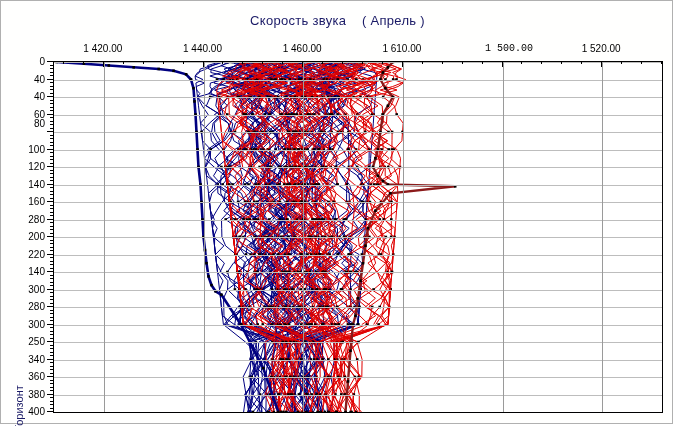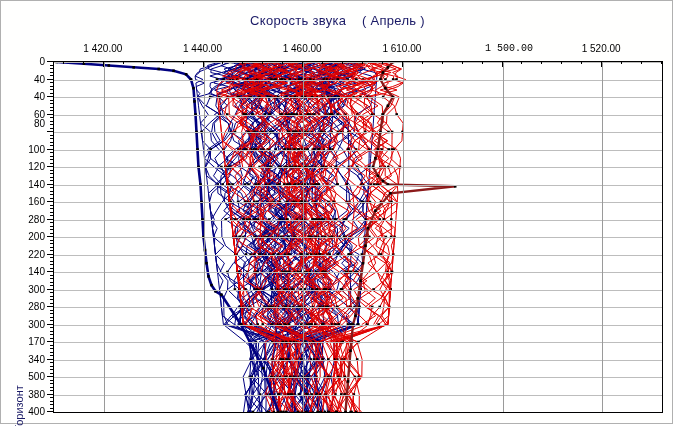--- a/index.html
+++ b/index.html
@@ -1409,24 +1409,24 @@
       <div class="lbl-y" style="top: 192.5px;">220</div>
       <div class="tick-y-major" style="top: 210px;"></div>
       <div class="lbl-y" style="top: 210px;">140</div>
       <div class="tick-y-major" style="top: 227.5px;"></div>
       <div class="lbl-y" style="top: 227.5px;">300</div>
       <div class="tick-y-major" style="top: 245px;"></div>
       <div class="lbl-y" style="top: 245px;">280</div>
       <div class="tick-y-major" style="top: 262.5px;"></div>
       <div class="lbl-y" style="top: 262.5px;">300</div>
       <div class="tick-y-major" style="top: 280px;"></div>
-      <div class="lbl-y" style="top: 280px;">170</div>
+      <div class="lbl-y" style="top: 280px;">250</div>
       <div class="tick-y-major" style="top: 297.5px;"></div>
       <div class="lbl-y" style="top: 297.5px;">340</div>
       <div class="tick-y-major" style="top: 315px;"></div>
-      <div class="lbl-y" style="top: 315px;">500</div>
+      <div class="lbl-y" style="top: 315px;">360</div>
       <div class="tick-y-major" style="top: 332.5px;"></div>
       <div class="lbl-y" style="top: 332.5px;">380</div>
       <div class="tick-y-major" style="top: 350px;"></div>
       <div class="lbl-y" style="top: 350px;">400</div>
     </div>
 
 </div>
 
 </body></html>

